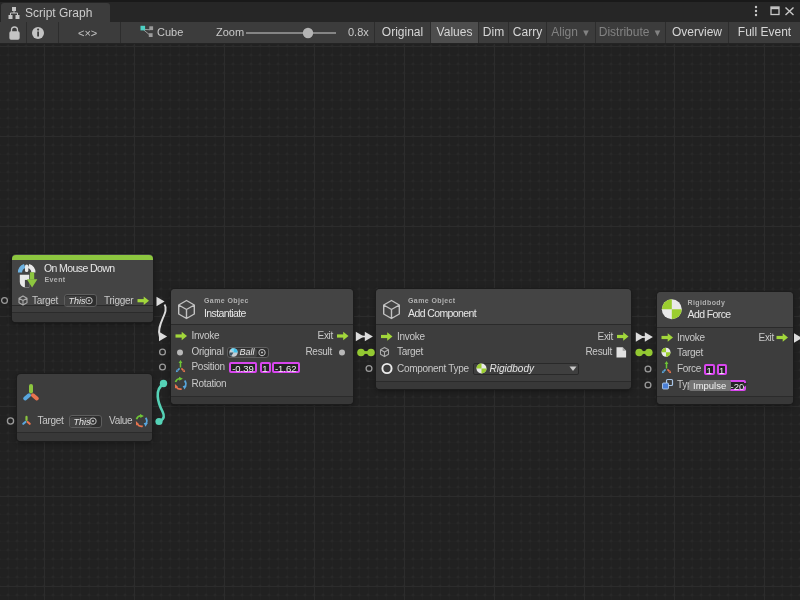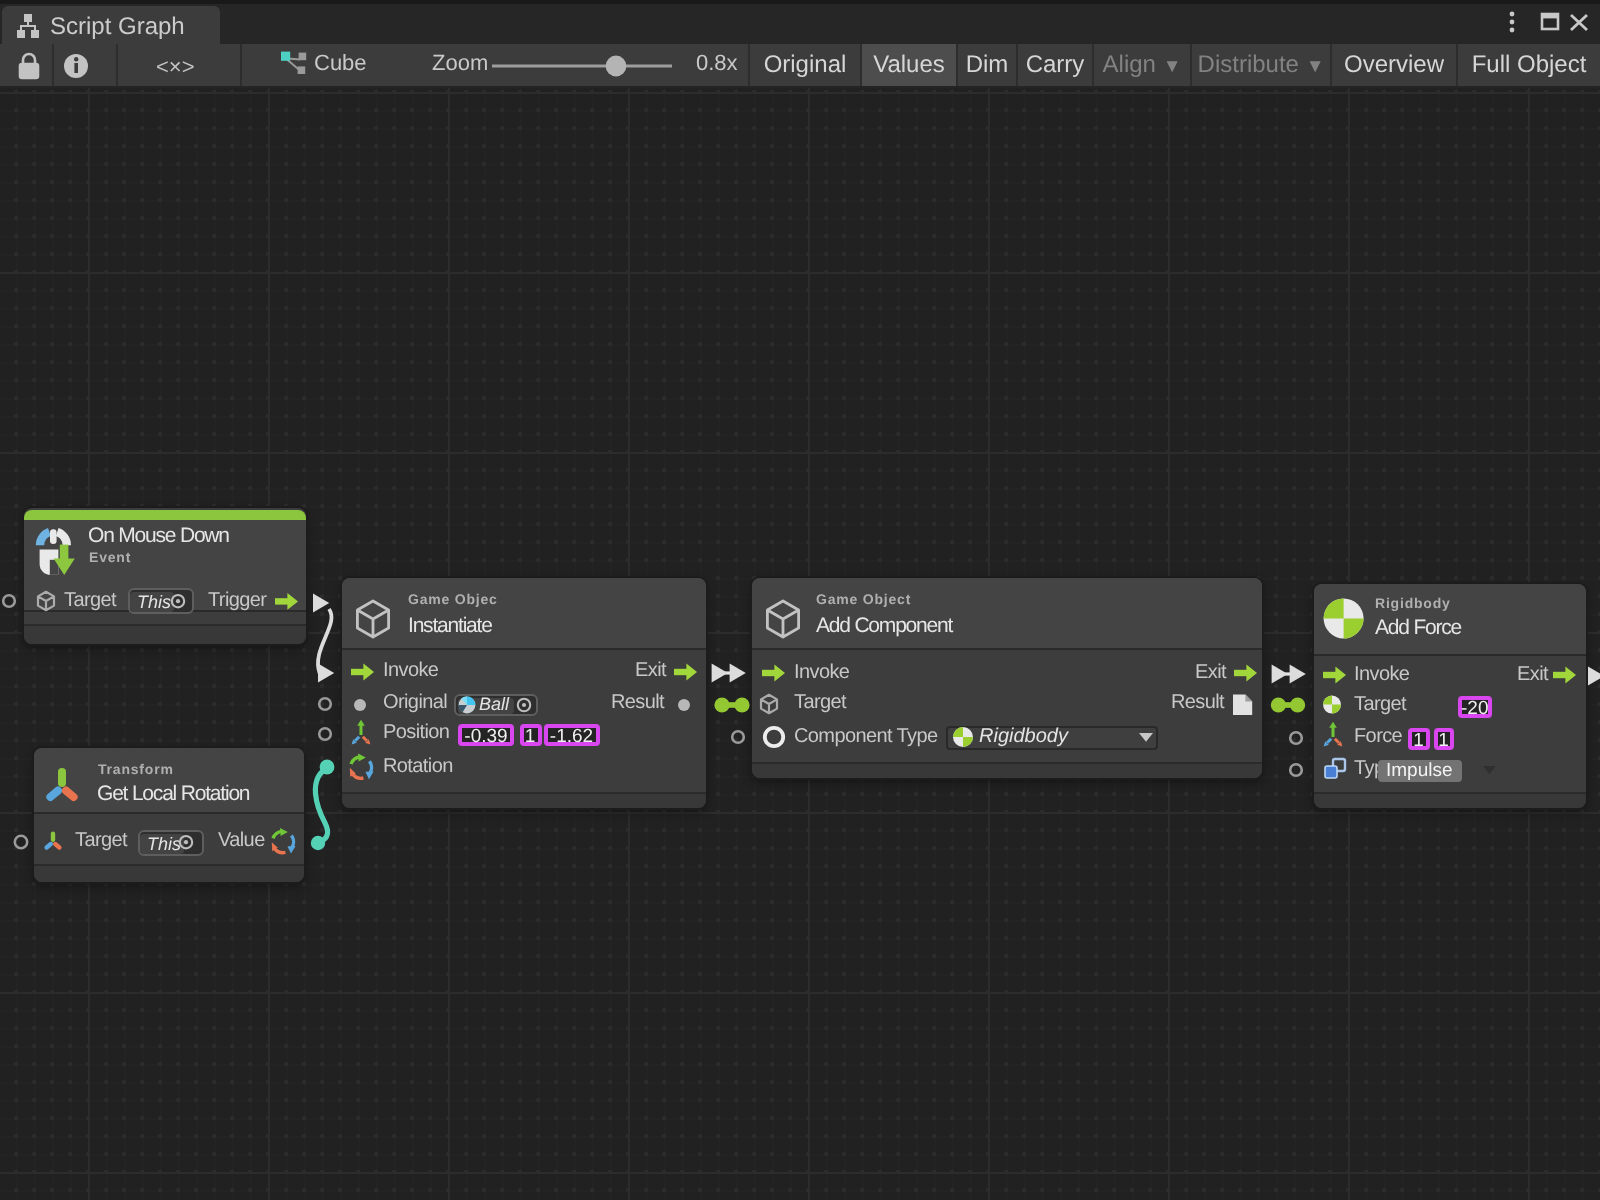--- a/index.html
+++ b/index.html
@@ -126,21 +126,21 @@
     <div class="tbtn" style="left:479px;width:29px">Dim</div>
     <div class="tsep" style="left:508px"></div>
     <div class="tbtn" style="left:509px;width:37px">Carry</div>
     <div class="tsep" style="left:546px"></div>
     <div class="tbtn dis" style="left:547px;width:48px">Align <span style="font-size:9.5px">▼</span></div>
     <div class="tsep" style="left:595px"></div>
     <div class="tbtn dis" style="left:596px;width:69px">Distribute <span style="font-size:9.5px">▼</span></div>
     <div class="tsep" style="left:665px"></div>
     <div class="tbtn" style="left:666px;width:62px">Overview</div>
     <div class="tsep" style="left:728px"></div>
-    <div class="tbtn" style="left:729px;width:71px">Full Object</div>
+    <div class="tbtn" style="left:729px;width:71px">Full Event</div>
   </div>
 
   <div id="canvas"></div>
 
   <div id="nodes">
 
     <div class="node" style="left:12px;top:254px;width:141px;height:68px">
       <div style="position:absolute;left:0;top:0.5px;width:100%;height:5.5px;background:#8CC63F;border-radius:4px 4px 0 0"></div>
       <div class="nhead" style="top:6px;height:46px;border-radius:0">
         <div class="ntitle" style="position:absolute;left:32px;top:1.5px">On Mouse Down</div>
@@ -198,33 +198,29 @@
       <div class="nhead" style="height:36px">
         <div class="surtitle" style="position:absolute;left:30.5px;top:6px">Rigidbody</div>
         <div class="ntitle" style="position:absolute;left:30.5px;top:16px">Add Force</div>
       </div>
       <div class="rlabel" style="left:20px;top:40.15px">Invoke</div>
       <div class="rlabel" style="right:19px;top:40.15px">Exit</div>
       <div class="rlabel" style="left:20px;top:54.55px">Target</div>
       <div class="rlabel" style="left:20px;top:71.25px">Force</div>
       <div class="numfield" style="left:47px;top:72px;width:10.5px;height:11px">1</div>
       <div class="numfield" style="left:59.5px;top:72px;width:10.5px;height:11px">1</div>
-      <div class="numfield" style="left:71.5px;top:56px;width:17px;height:11px">-20</div>
+      <div class="numfield" style="left:71.5px;top:88px;width:17px;height:11px">-20</div>
       <div class="rlabel" style="left:20px;top:86.75px">Type</div>
       <div style="position:absolute;left:32px;top:87.5px;width:42px;height:11px;background:#737373;border-radius:2px;color:#F2F2F2;font-size:9.5px;line-height:11px">
         <span style="position:absolute;left:4px;top:0px">Impulse</span>
       </div>
       <div class="nfoot" style="height:8px"></div>
     </div>
 
     <div class="node" style="left:17px;top:374px;width:135px;height:67px">
-      <div class="nhead" style="height:33px">
-        <div class="surtitle" style="position:absolute;left:32px;top:7px">Transform</div>
-        <div class="ntitle" style="position:absolute;left:31.5px;top:17px">Get Local Rotation</div>
-      </div>
       <div class="rlabel" style="left:20.5px;top:41.25px">Target</div>
       <div class="field" style="left:51.5px;top:41px;width:33px;height:13px">
         <div class="chip" style="width:22px"></div>
         <span style="position:absolute;left:4px;top:1px">This</span>
       </div>
       <div class="rlabel" style="left:92px;top:41.25px">Value</div>
       <div class="nfoot" style="height:9px"></div>
     </div>
 
   </div>

